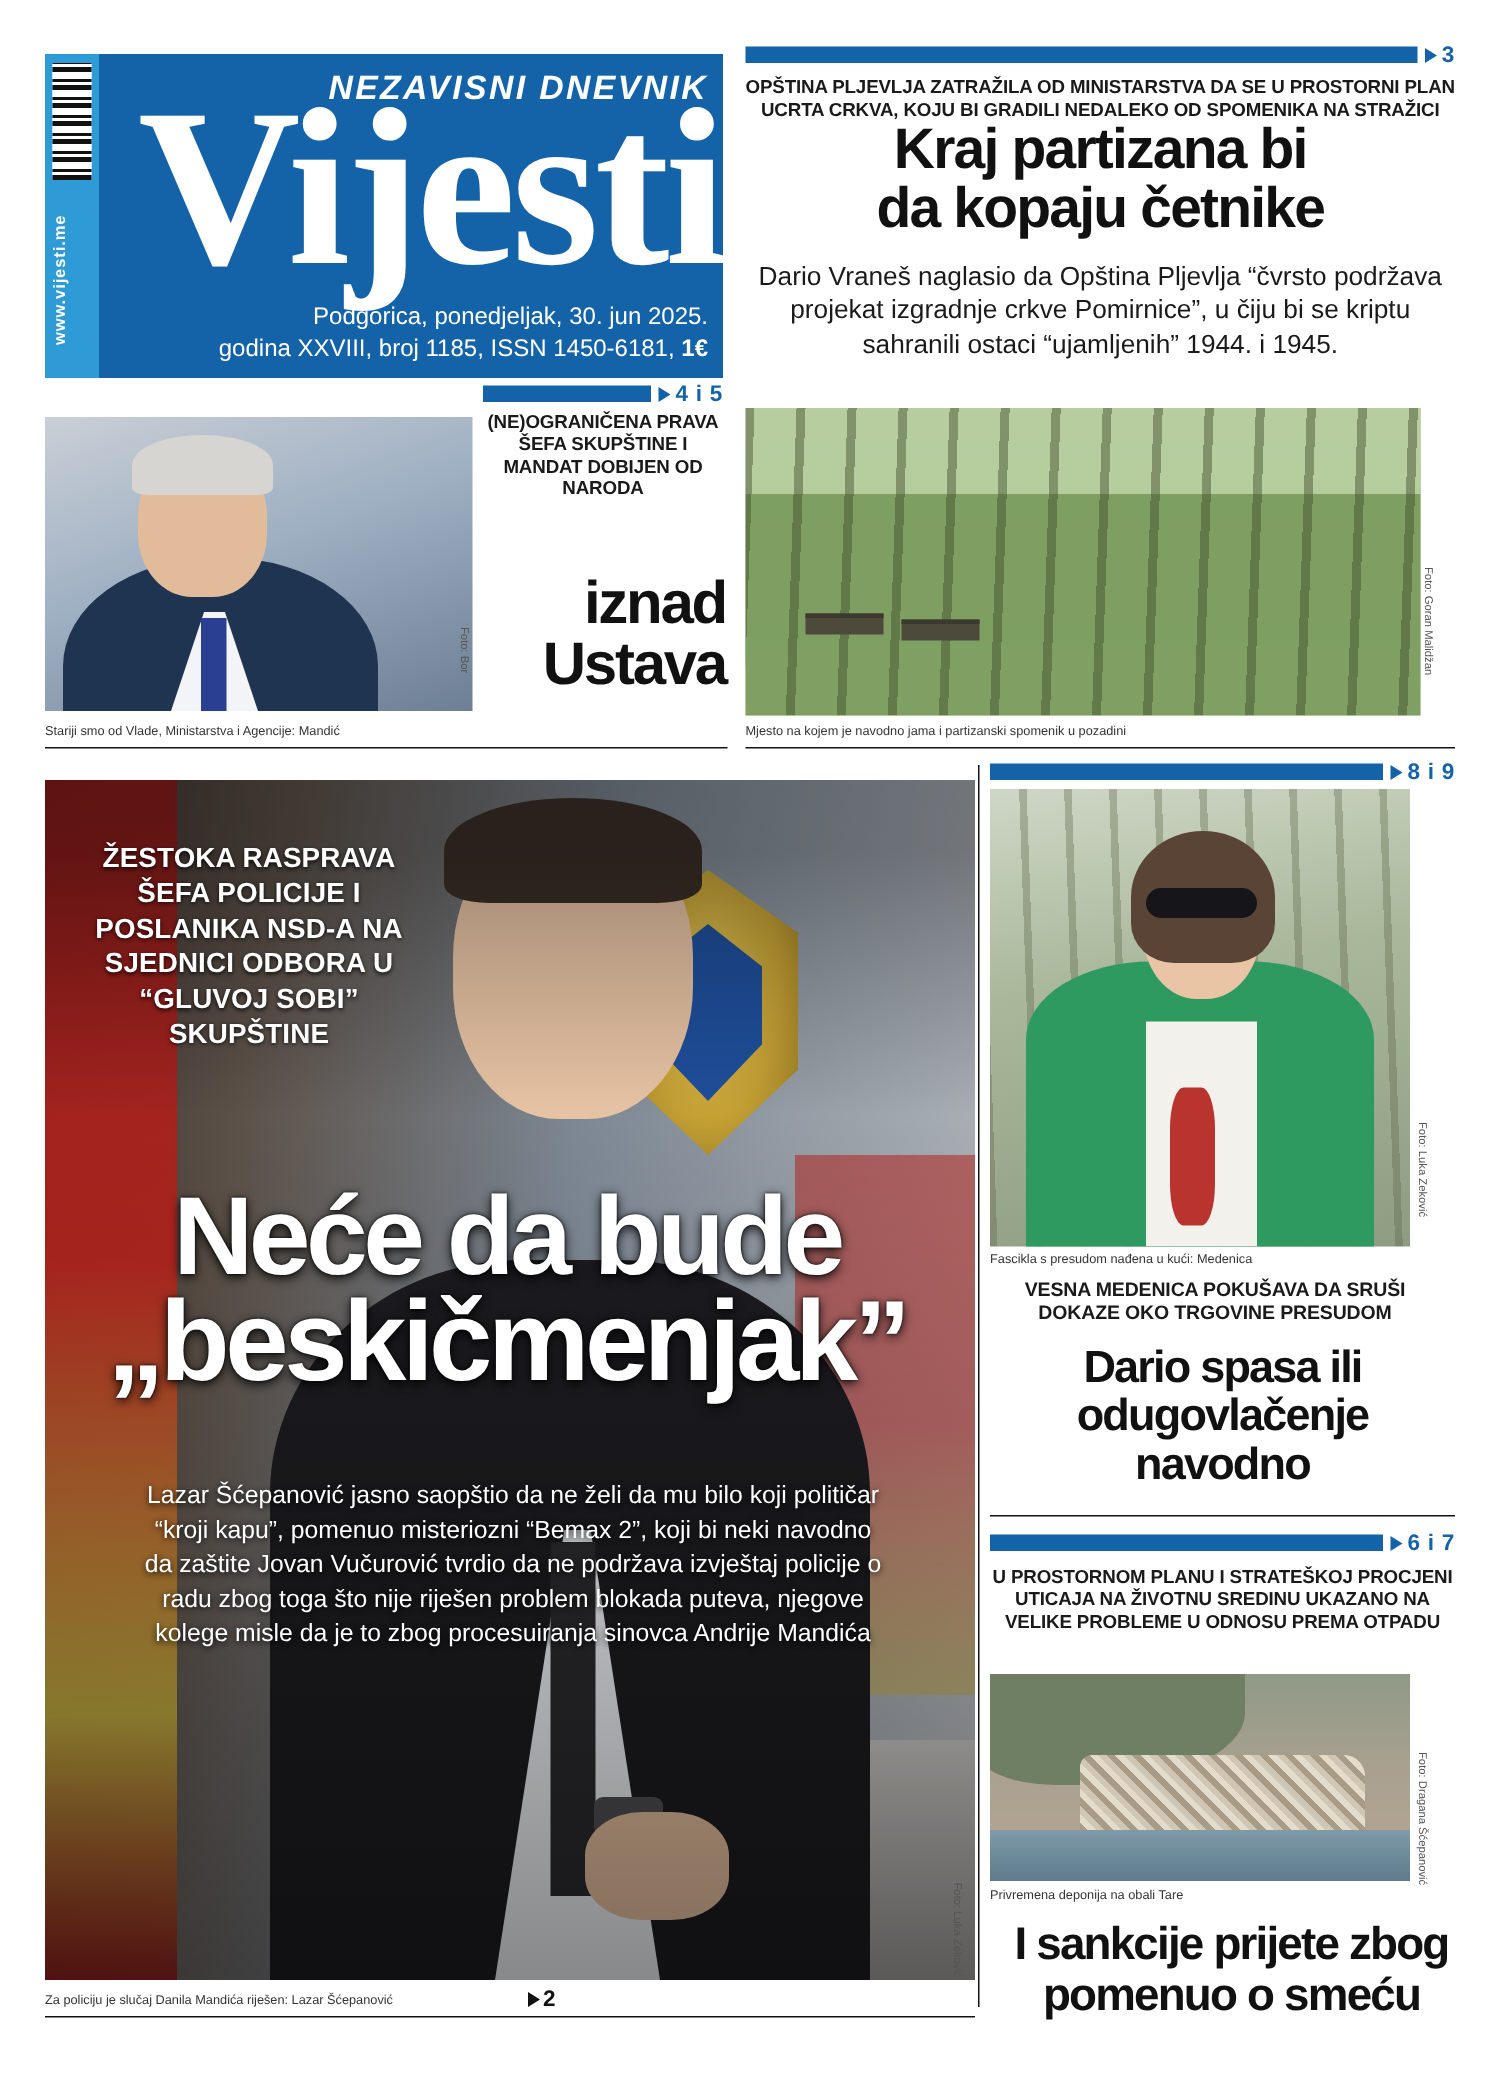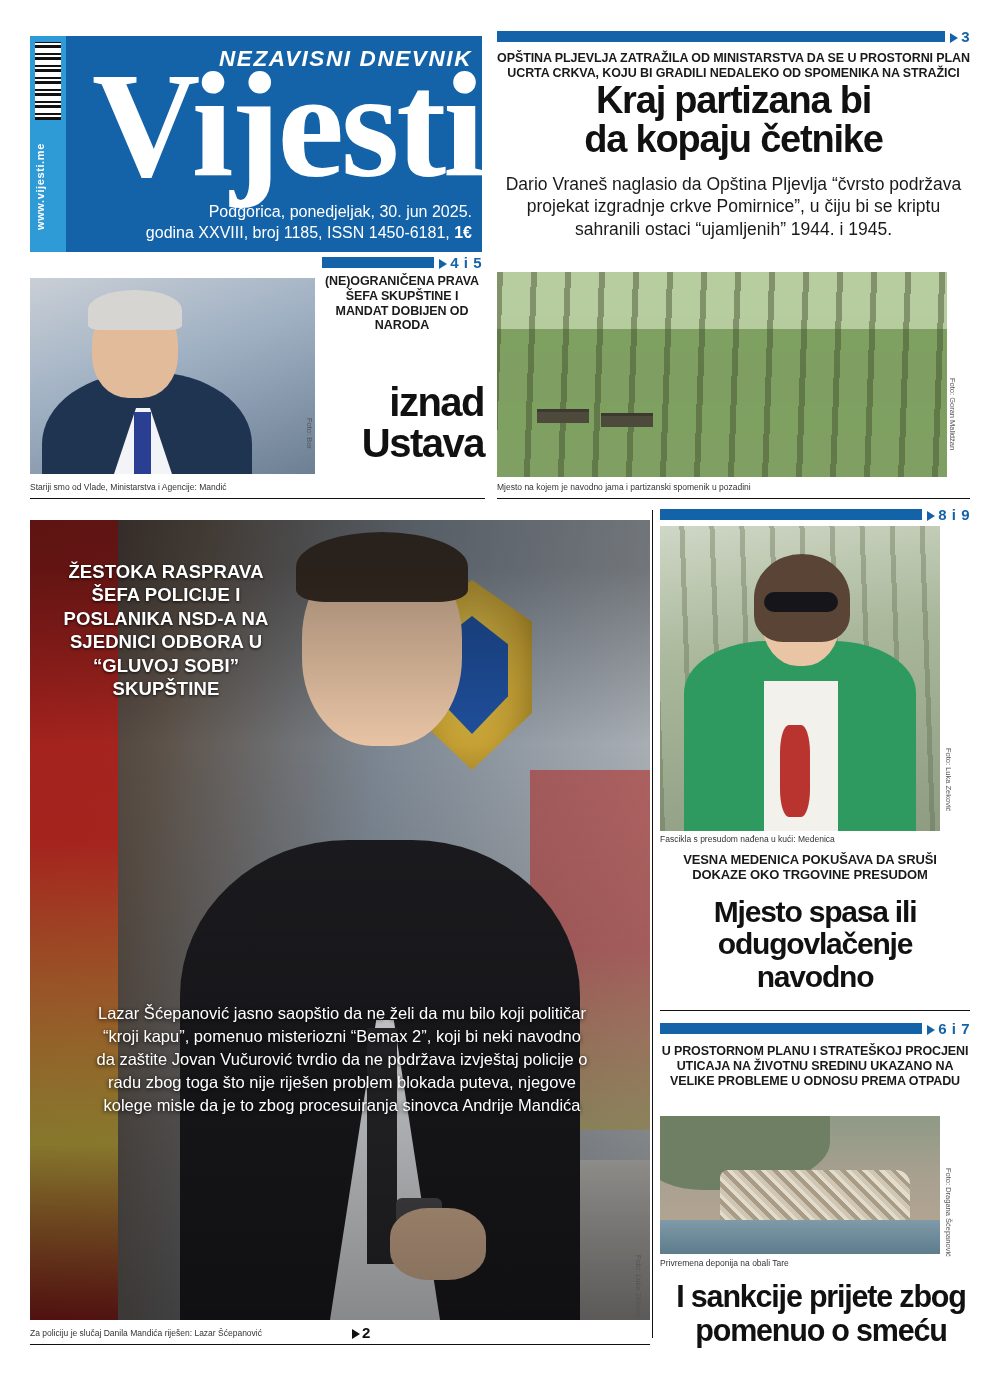--- a/index.html
+++ b/index.html
@@ -201,21 +201,20 @@
     position:absolute; left:18px; top:788px; width:640px;
     color:#ffffff; font-weight:bold; font-size:74px; line-height:.96;
     text-align:center; letter-spacing:-3px;
     text-shadow:0 2px 7px rgba(0,0,0,.92), 0 0 2px rgba(0,0,0,.9);
   }
   .main-hl .l2 { display:block; font-size:76px; }
   .main-body {
     position:absolute; left:92px; top:986px; width:500px;
     color:#ffffff; font-size:16.5px; line-height:1.39; text-align:center;
     text-shadow:0 1px 4px rgba(0,0,0,.95);
-    margin-top:16px;
   }
   .main-cap { position:absolute; left:30px; top:1328px; width:420px; }
   .main-pg {
     position:absolute; left:352px; top:1324px;
     font-size:15px; font-weight:bold; color:#111;
   }
   .main-pg .tri {
     display:inline-block; width:0; height:0;
     border-top:5px solid transparent; border-bottom:5px solid transparent;
     border-left:8px solid #111; margin-right:2px; vertical-align:middle;
@@ -372,20 +371,24 @@
     <div class="shirt"></div>
     <div class="tie"></div>
     <div class="head"></div>
     <div class="hair"></div>
     <div class="watch"></div>
     <div class="hand"></div>
     <div class="shade"></div>
   </div>
 
   <div class="main-kicker">ŽESTOKA RASPRAVA ŠEFA POLICIJE I POSLANIKA NSD-A NA SJEDNICI ODBORA U “GLUVOJ SOBI” SKUPŠTINE</div>
+  <div class="main-hl">
+    <span>Neće da bude</span>
+    <span class="l2">„beskičmenjak”</span>
+  </div>
   <div class="main-body">Lazar Šćepanović jasno saopštio da ne želi da mu bilo koji političar “kroji kapu”, pomenuo misteriozni “Bemax 2”, koji bi neki navodno da zaštite Jovan Vučurović tvrdio da ne podržava izvještaj policije o radu zbog toga što nije riješen problem blokada puteva, njegove kolege misle da je to zbog procesuiranja sinovca Andrije Mandića</div>
   <div class="vcredit main-credit">Foto: Luka Zeković</div>
   <div class="cap main-cap">Za policiju je slučaj Danila Mandića riješen: Lazar Šćepanović</div>
   <div class="main-pg">
     <span class="tri"></span><span>2</span>
   </div>
 
   <div class="rule-bar rc-rule">
     <div class="bar"></div>
     <div class="pg">
@@ -398,21 +401,21 @@
     <div class="blouse"></div>
     <div class="scarf"></div>
     <div class="head"></div>
     <div class="hair"></div>
     <div class="glasses"></div>
   </div>
   <div class="vcredit rc-credit">Foto: Luka Zeković</div>
   <div class="cap rc-cap">Fascikla s presudom nađena u kući: Medenica</div>
   <div class="kicker rc-kicker">VESNA MEDENICA POKUŠAVA DA SRUŠI DOKAZE OKO TRGOVINE PRESUDOM</div>
   <div class="hl rc-hl">
-    <span>Mjesto spasa ili</span><br>
+    <span>Dario spasa ili</span><br>
     <span>odugovlačenje</span><br>
     <span>navodno</span>
   </div>
 
   <div class="rule-bar sm-rule">
     <div class="bar"></div>
     <div class="pg">
       <span class="tri"></span><span>6 i 7</span>
     </div>
   </div>

